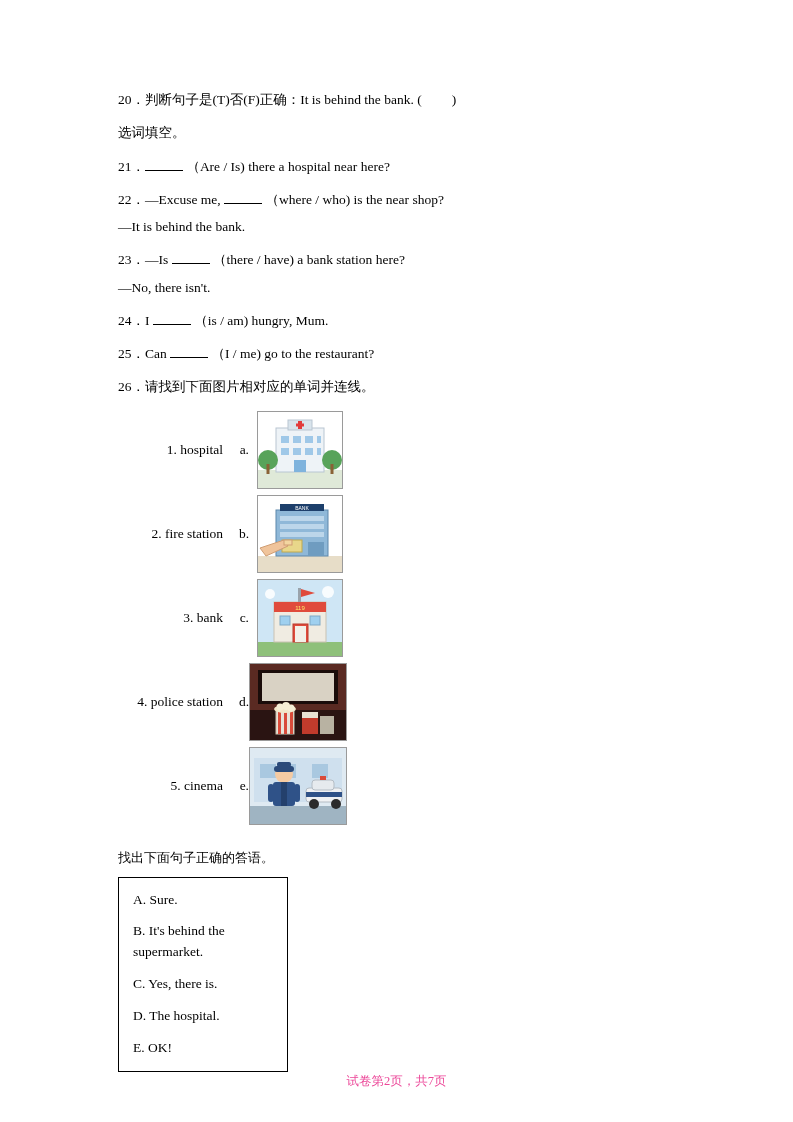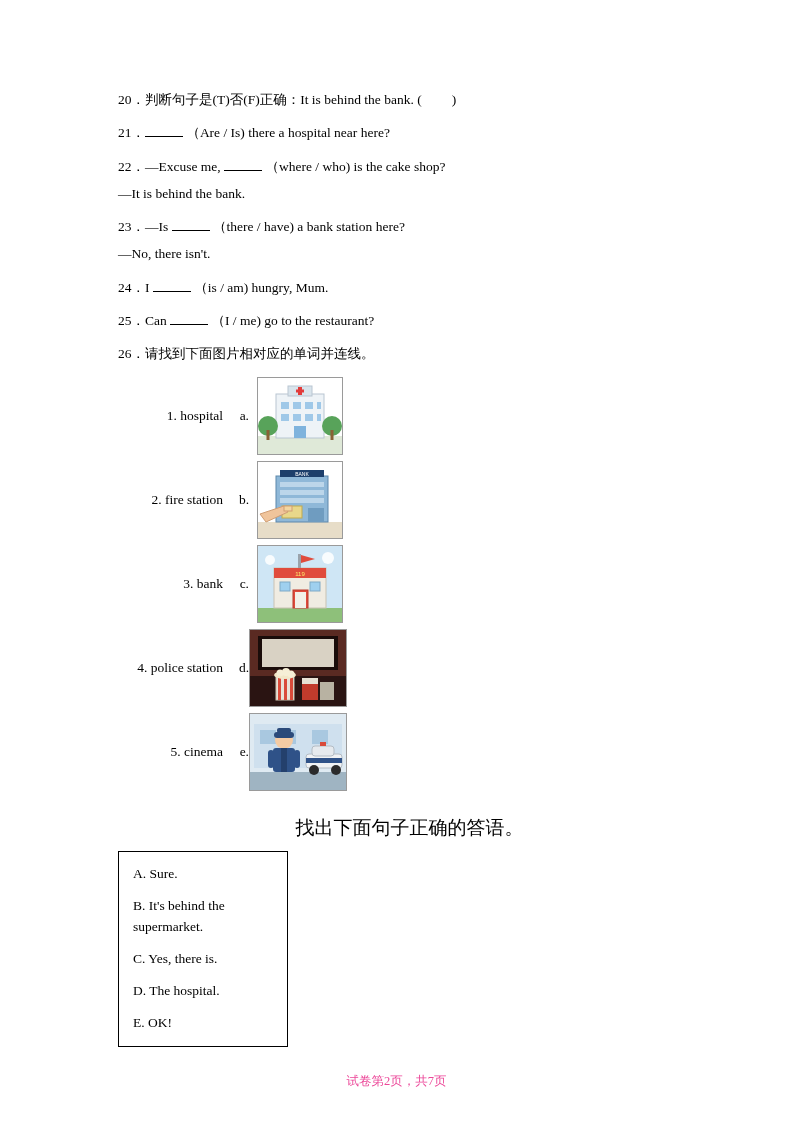--- a/index.html
+++ b/index.html
@@ -77,23 +77,22 @@
     background: #ffffff;
   }
   .match-pic.offset-a { margin-left: 8px; }
   .match-pic.wide { width: 96px; }
 
   
   .pic-svg { display: block; width: 100%; height: 100%; }
 
   
   .answer-intro {
-    font-size: 19px;
-    margin: 24px 0 10px 16px;
-    text-align: center;
+    font-size: 13px;
+    margin: 24px 0 10px 0;
   }
   .answer-box {
     border: 1px solid #000;
     width: 170px;
     padding: 12px 14px 12px 14px;
     box-sizing: border-box;
   }
   .answer-box div {
     font-size: 13.5px;
     line-height: 1.55;
@@ -111,24 +110,25 @@
     color: #ec4899;
   }
 </style>
 </head>
 <body>
 
 <div class="page">
 
   <p class="q-line"><span>20</span><span>．判断句子是(T)否(F)正确：It is behind the bank. (</span><span class="paren-blank"></span><span>)</span></p>
 
+  <p class="section-head">选词填空。</p>
 
   <p class="q-line"><span>21．</span><span class="blank"></span> <span>（Are / Is) there a hospital near here?</span></p>
 
-  <p class="q-line"><span>22．—Excuse me,</span> <span class="blank"></span> <span>（where / who) is the cake shop?</span></p>
+  <p class="q-line"><span>22．—Excuse me,</span> <span class="blank"></span> <span>（where / who) is the near shop?</span></p>
   <p class="q-line sub">—It is behind the bank.</p>
 
   <p class="q-line"><span>23．—Is</span> <span class="blank"></span> <span>（there / have) a bank station here?</span></p>
   <p class="q-line sub">—No, there isn't.</p>
 
   <p class="q-line"><span>24．I</span> <span class="blank"></span> <span>（is / am) hungry, Mum.</span></p>
 
   <p class="q-line"><span>25．Can</span> <span class="blank"></span> <span>（I / me) go to the restaurant?</span></p>
 
   <p class="section-head">26．请找到下面图片相对应的单词并连线。</p>

